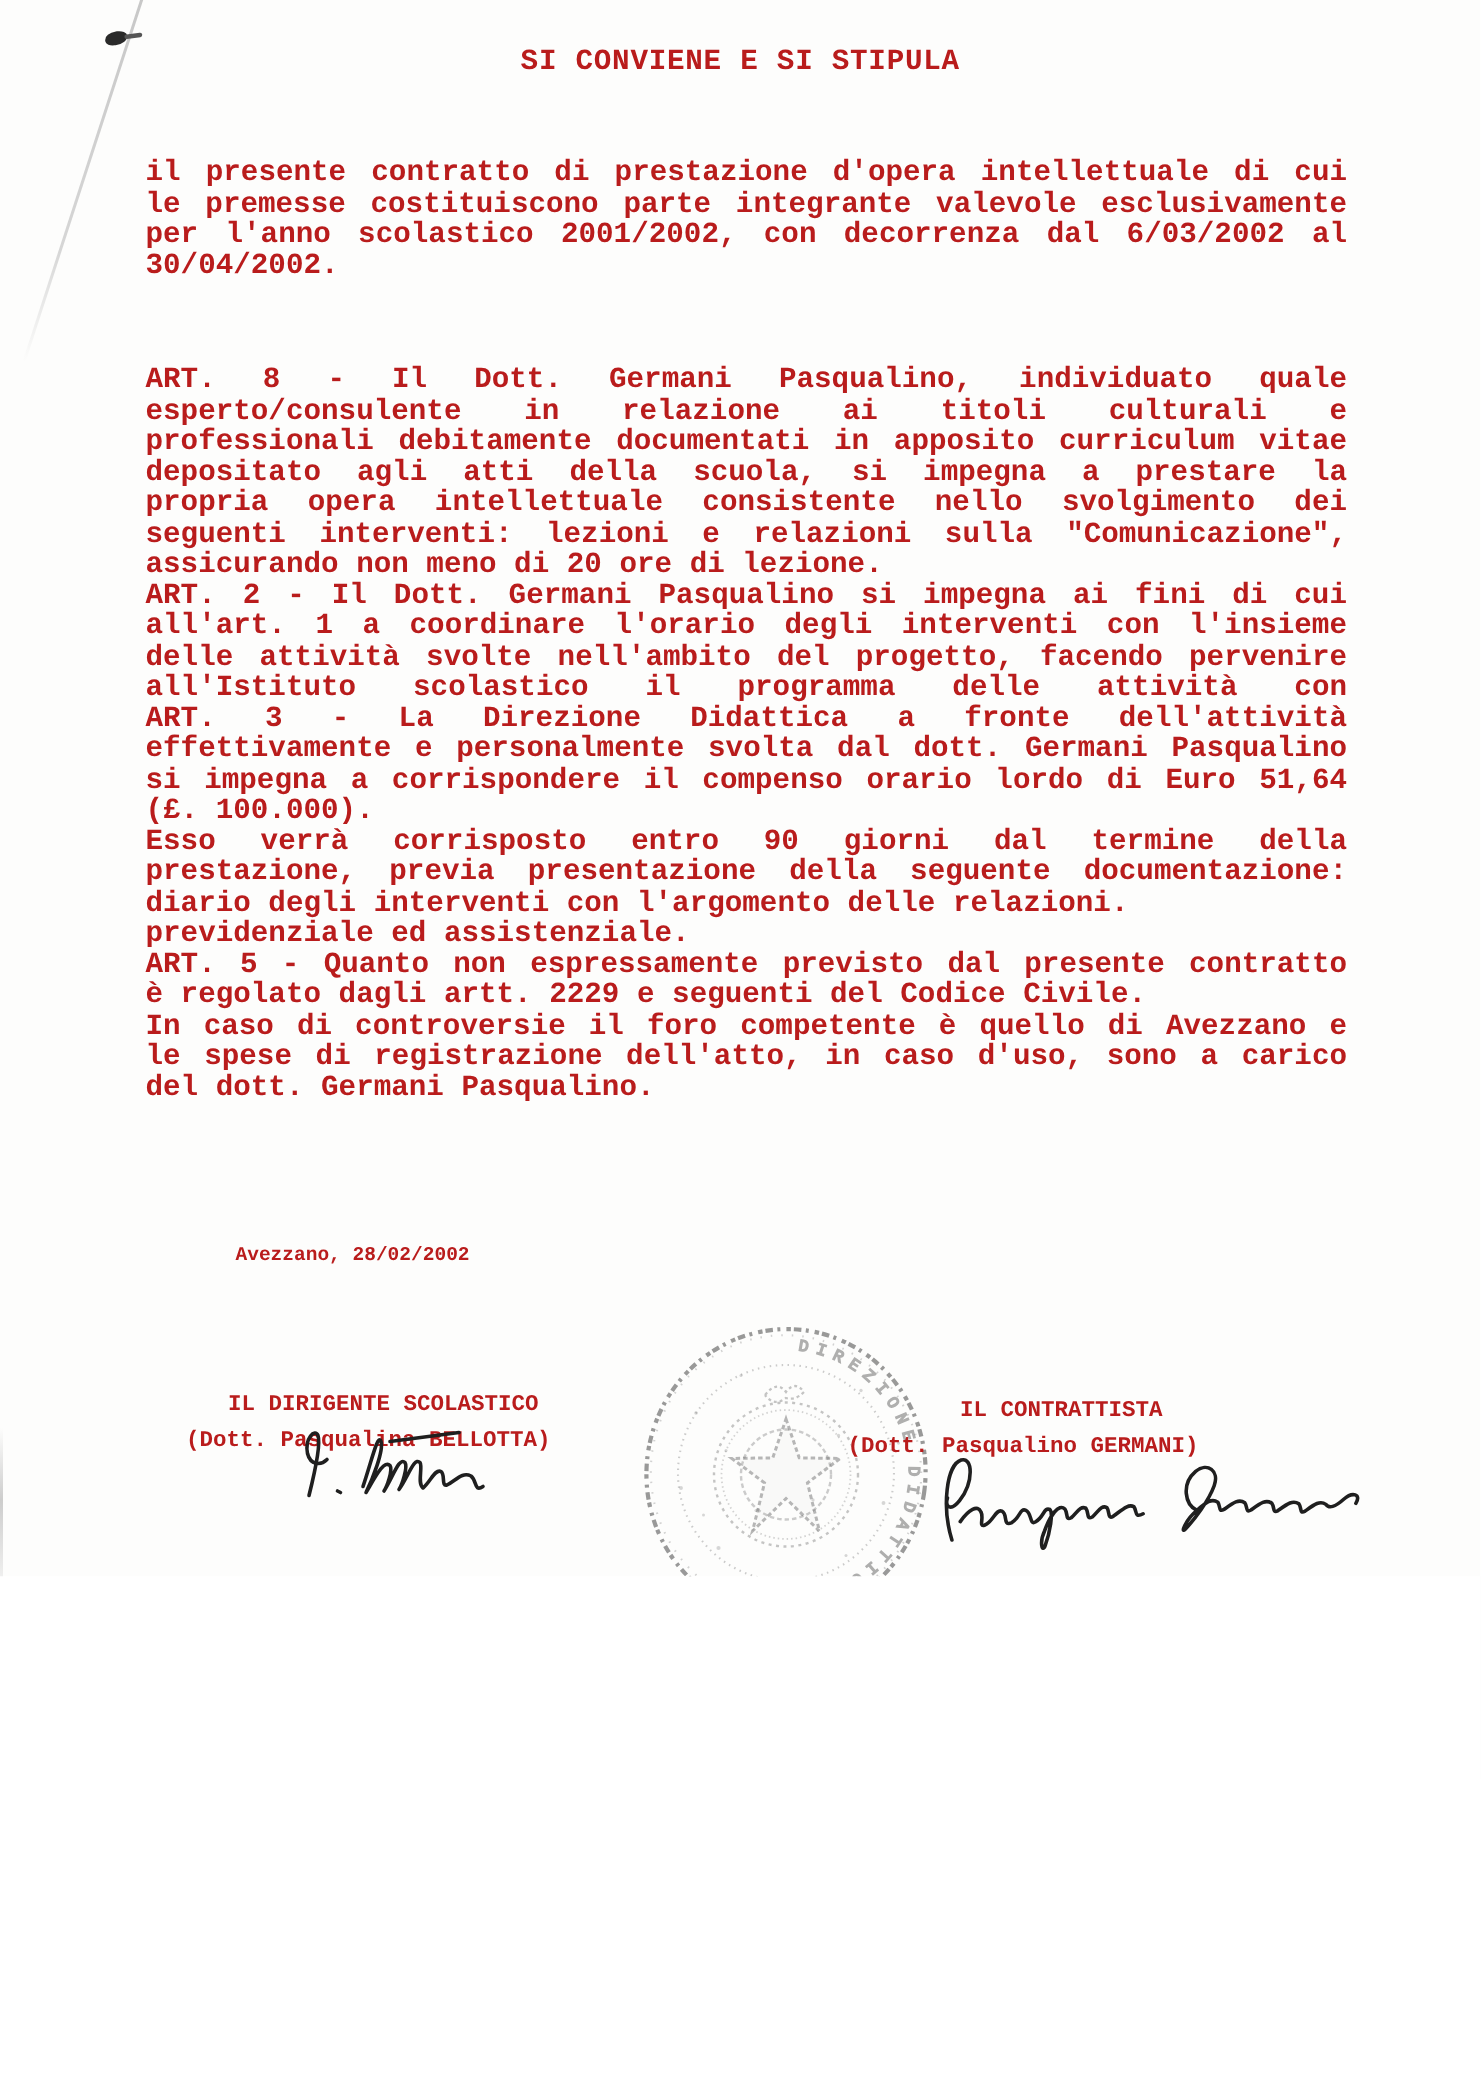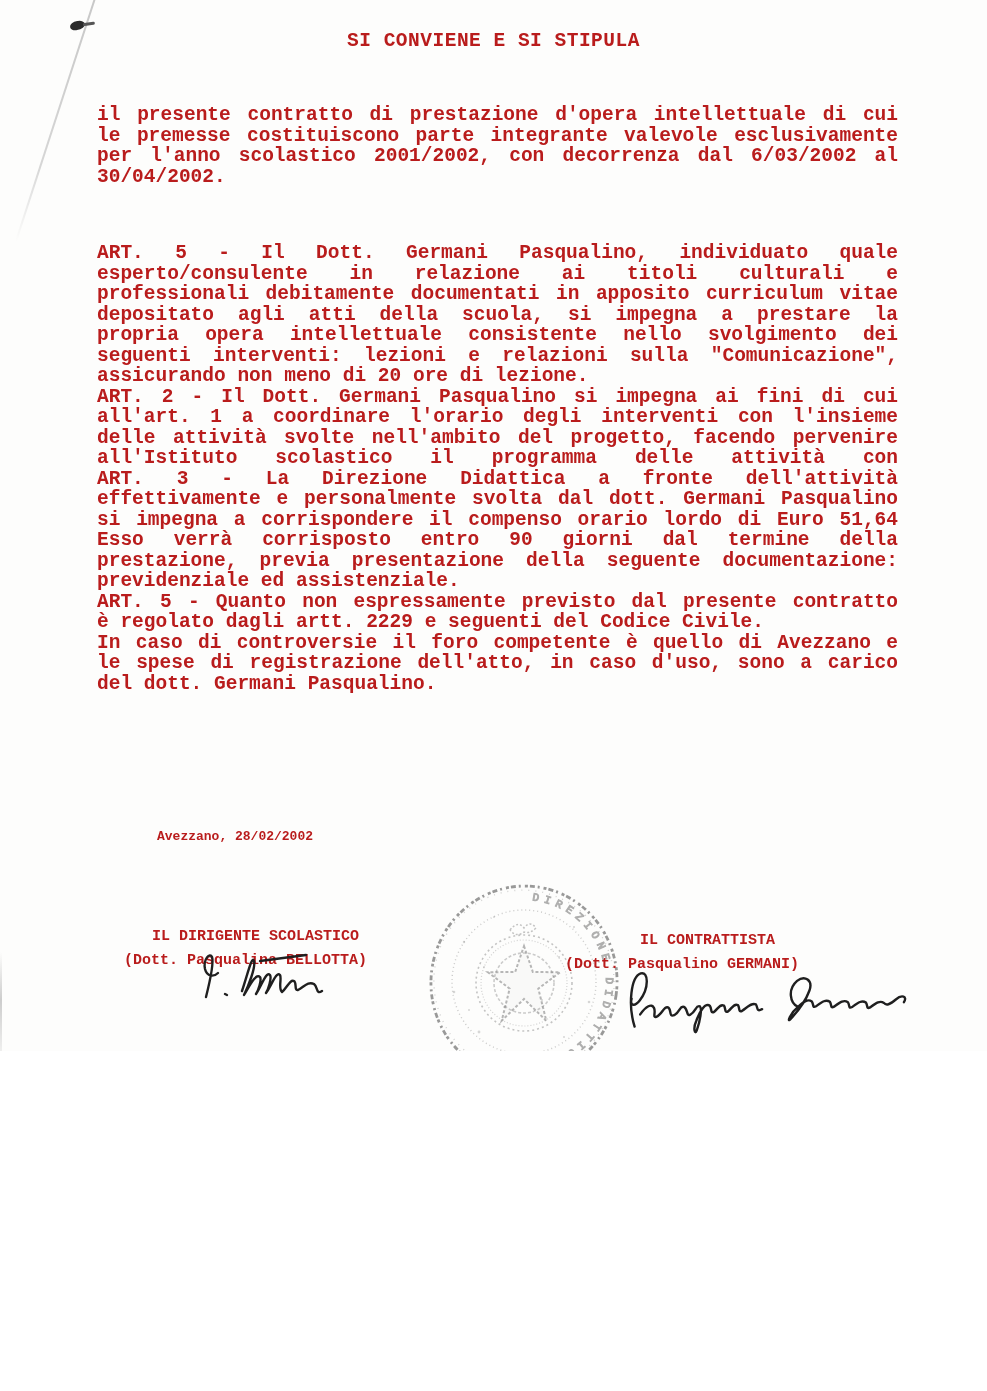--- a/index.html
+++ b/index.html
@@ -110,36 +110,38 @@
   <div class="title">SI CONVIENE E SI STIPULA</div>
 
   <div class="textblock intro">
       <div class="line">il presente contratto di prestazione d'opera intellettuale di cui</div>
       <div class="line">le premesse costituiscono parte integrante valevole esclusivamente</div>
       <div class="line">per l'anno scolastico 2001/2002, con decorrenza dal 6/03/2002 al</div>
       <div class="line plain">30/04/2002.</div>
     </div>
 
   <div class="textblock articles">
-      <div class="line">ART. 5 - Il Dott. Germani Pasqualino, individuato quale</div>
+      <div class="line">ART. 8 - Il Dott. Germani Pasqualino, individuato quale</div>
       <div class="line">esperto/consulente in relazione ai titoli culturali e</div>
       <div class="line">professionali debitamente documentati in apposito curriculum vitae</div>
       <div class="line">depositato agli atti della scuola, si impegna a prestare la</div>
       <div class="line">propria opera intellettuale consistente nello svolgimento dei</div>
       <div class="line">seguenti interventi: lezioni e relazioni sulla "Comunicazione",</div>
       <div class="line plain">assicurando non meno di 20 ore di lezione.</div>
       <div class="line">ART. 2 - Il Dott. Germani Pasqualino si impegna ai fini di cui</div>
       <div class="line">all'art. 1 a coordinare l'orario degli interventi con l'insieme</div>
       <div class="line">delle attività svolte nell'ambito del progetto, facendo pervenire</div>
       <div class="line">all'Istituto scolastico il programma delle attività con</div>
       <div class="line">ART. 3 - La Direzione Didattica a fronte dell'attività</div>
       <div class="line">effettivamente e personalmente svolta dal dott. Germani Pasqualino</div>
       <div class="line">si impegna a corrispondere il compenso orario lordo di Euro 51,64</div>
+      <div class="line plain">(£. 100.000).</div>
       <div class="line">Esso verrà corrisposto entro 90 giorni dal termine della</div>
       <div class="line">prestazione, previa presentazione della seguente documentazione:</div>
+      <div class="line plain">diario degli interventi con l'argomento delle relazioni.</div>
       <div class="line plain">previdenziale ed assistenziale.</div>
       <div class="line">ART. 5 - Quanto non espressamente previsto dal presente contratto</div>
       <div class="line plain">è regolato dagli artt. 2229 e seguenti del Codice Civile.</div>
       <div class="line">In caso di controversie il foro competente è quello di Avezzano e</div>
       <div class="line">le spese di registrazione dell'atto, in caso d'uso, sono a carico</div>
       <div class="line plain">del dott. Germani Pasqualino.</div>
     </div>
 
   <div class="dateline">Avezzano, 28/02/2002</div>
 

